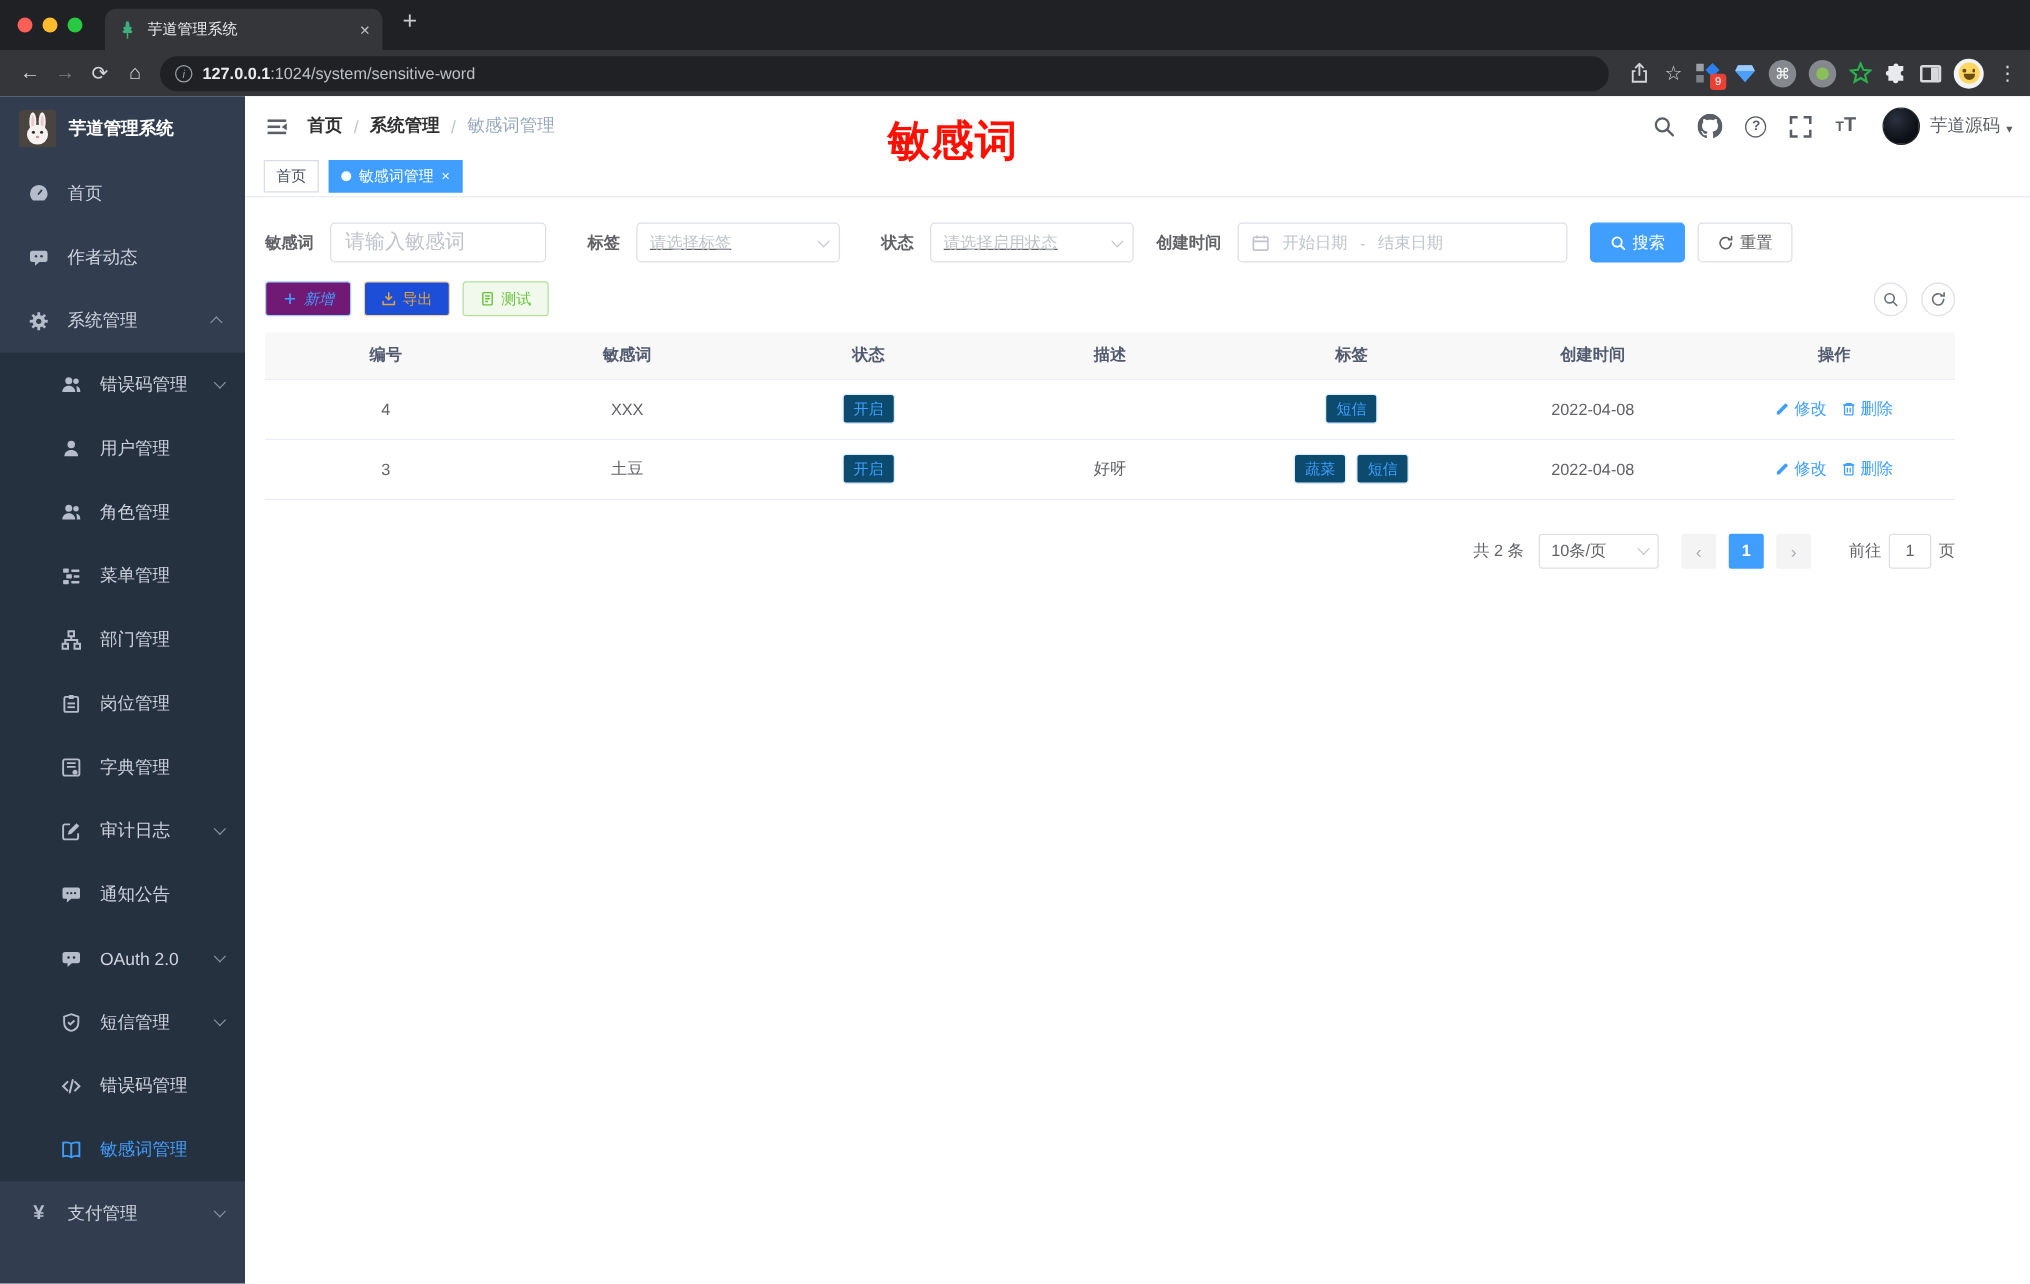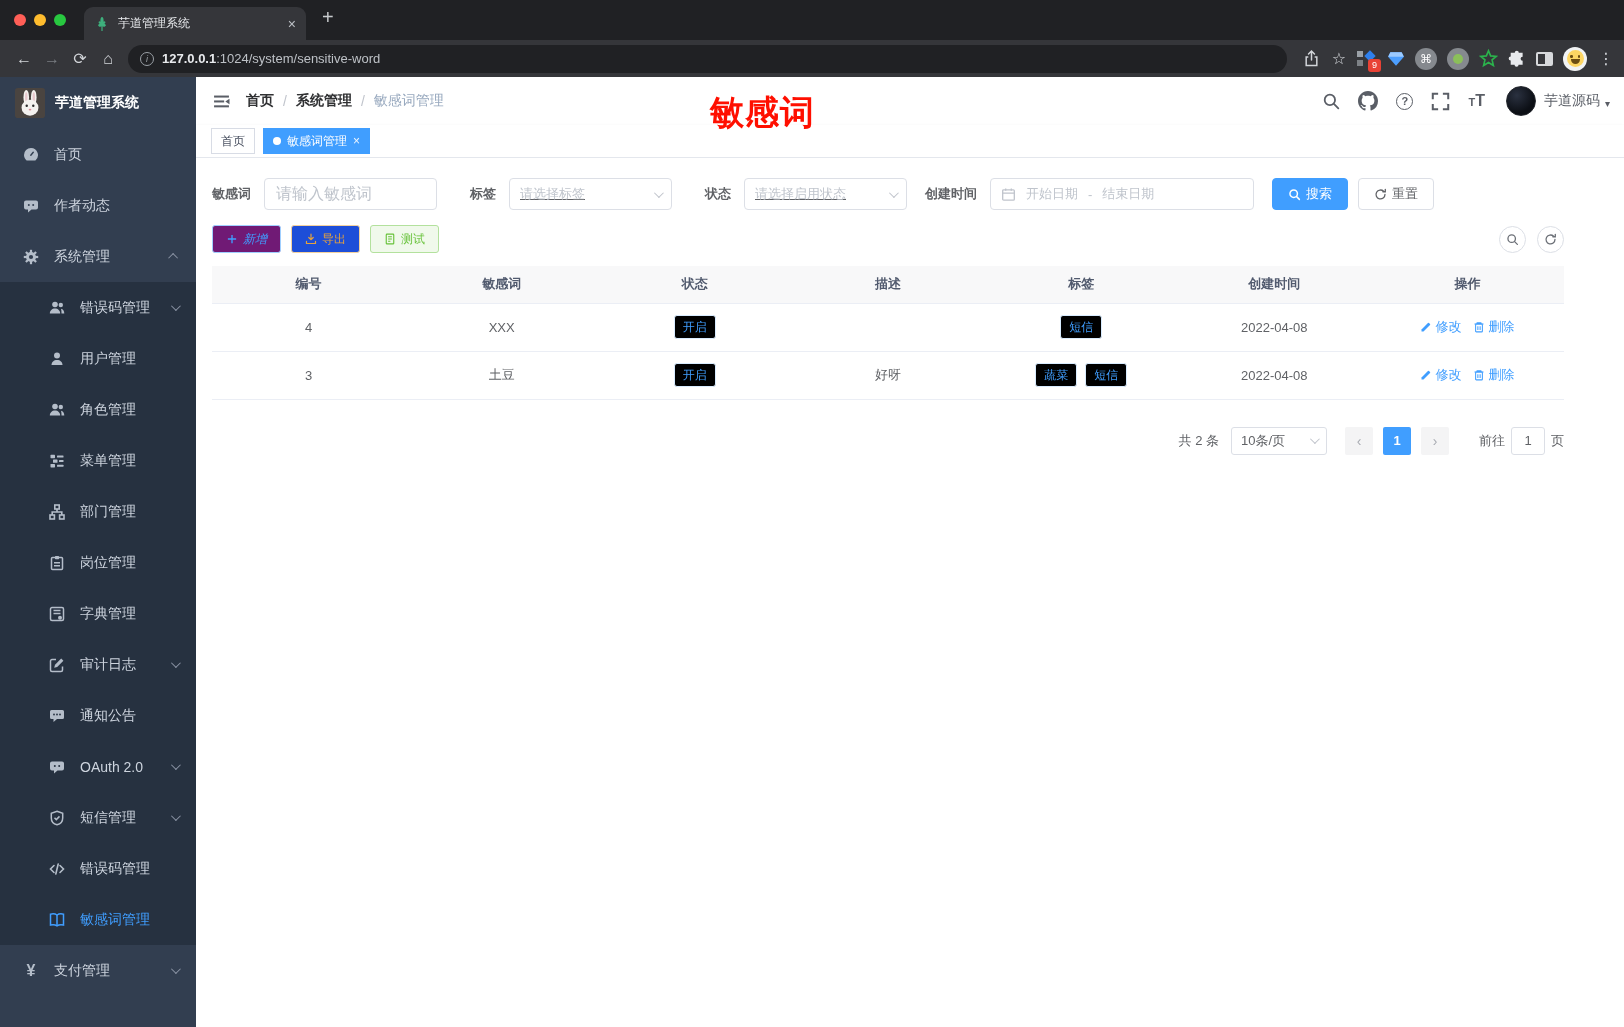--- a/index.html
+++ b/index.html
@@ -128,21 +128,21 @@
   .btn-plain-success { color:#67c23a; background:#f0f9eb; border-color:#b3e19d; }
   .mini-circles { margin-left:auto; display:flex; gap:11px; }
   .mini-circle { width:27px; height:27px; border-radius:50%; border:1px solid #dcdfe6; background:#fff;
                  display:flex; align-items:center; justify-content:center; color:#6b6f76; cursor:pointer; }
 
   
   table.grid { margin-top:13px; width:100%; border-collapse:collapse; table-layout:fixed; }
   .grid th { background:#f8f8f9; color:#515a6e; font-size:13px; font-weight:700; height:37px;
              text-align:center; border-bottom:1px solid #ebeef5; }
   .grid td { height:48px; text-align:center; font-size:13px; color:#606266; border-bottom:1px solid #ebeef5; }
-  .el-tag { display:inline-flex; align-items:center; height:24px; padding:0 8px; background:#000000;
+  .el-tag { display:inline-flex; align-items:center; height:24px; padding:0 8px; background:#0c4a6e;
             border:1px solid #d9ecff; border-radius:3px; color:#409eff; font-size:12px; }
   .tag-gap { display:inline-flex; gap:8px; justify-content:center; }
   .op-link { display:inline-flex; align-items:center; gap:3px; color:#409eff; font-size:13px; cursor:pointer; }
   .op-wrap { display:inline-flex; gap:12px; }
 
   
   .pager { margin-top:27px; display:flex; justify-content:flex-end; align-items:center; font-size:13px; color:#606266; }
   .pg-total { margin-right:12px; }
   .pg-size { width:96px; height:28px; border:1px solid #dcdfe6; border-radius:3px; display:flex; align-items:center;
              justify-content:space-between; padding:0 9px; cursor:pointer; background:#fff; }

